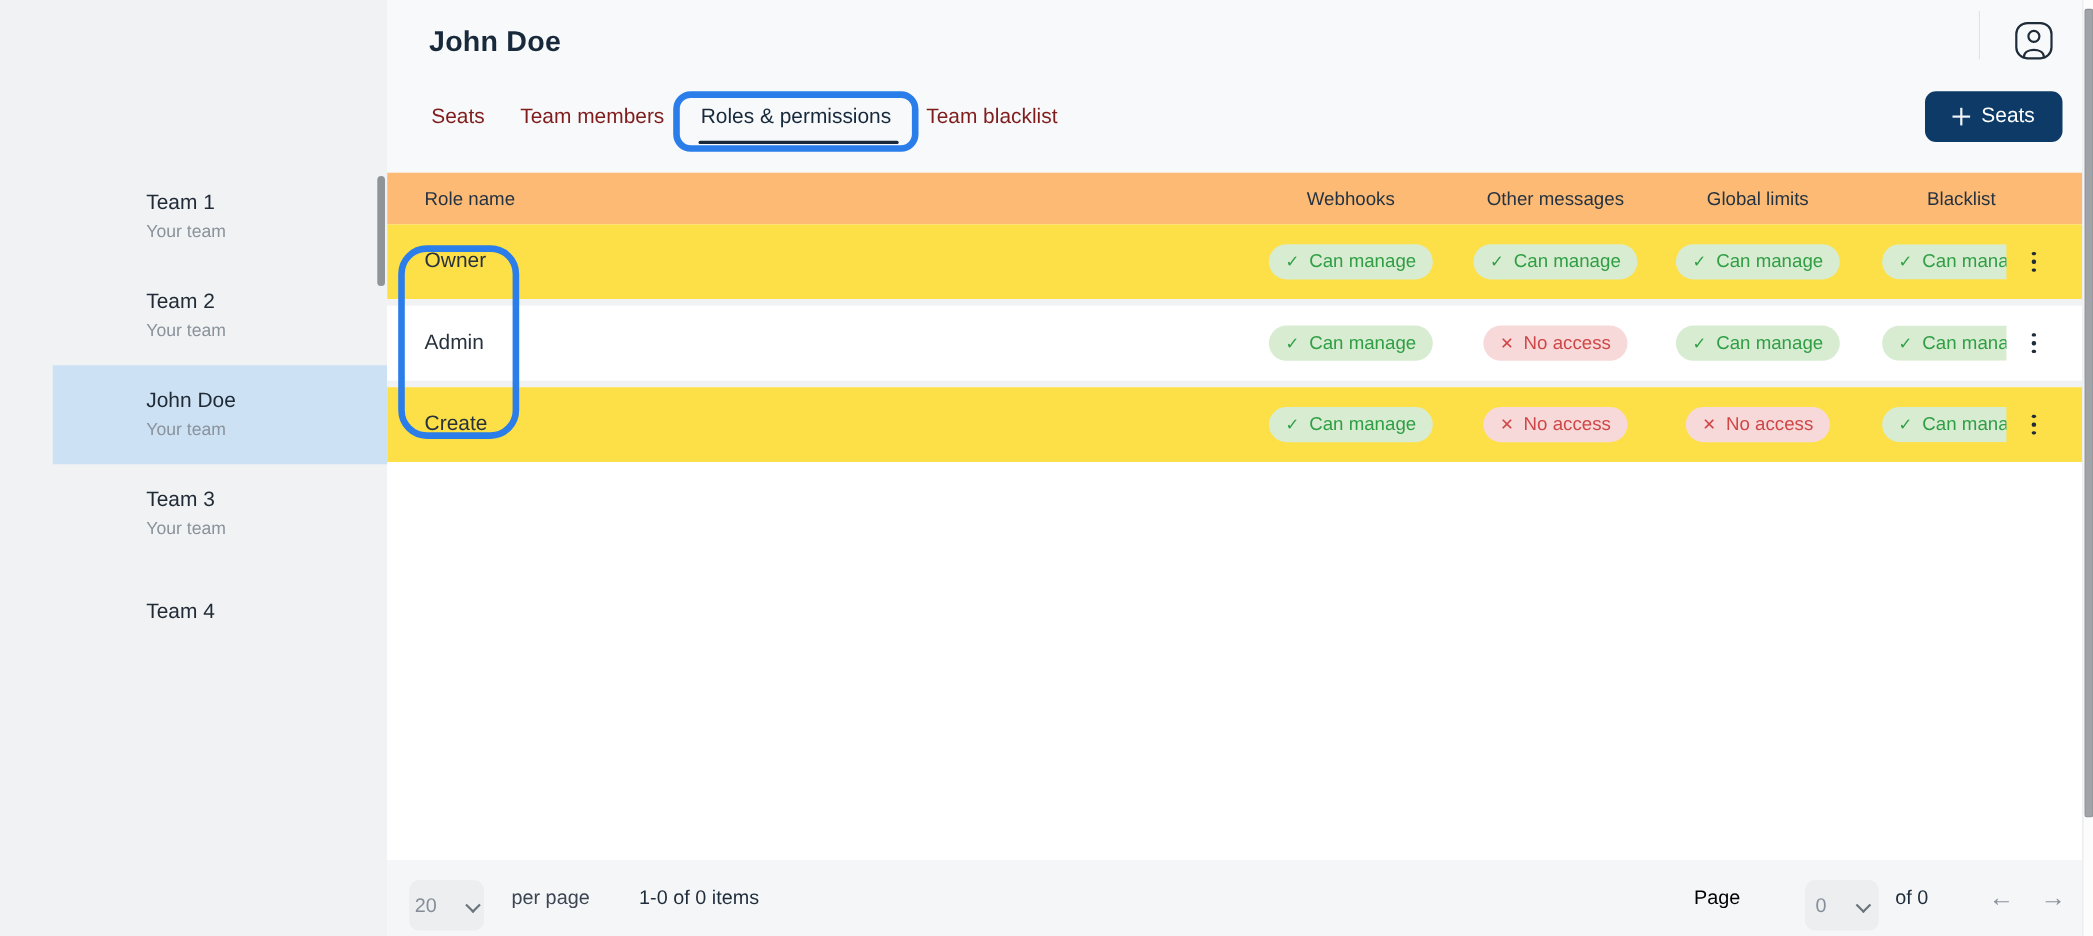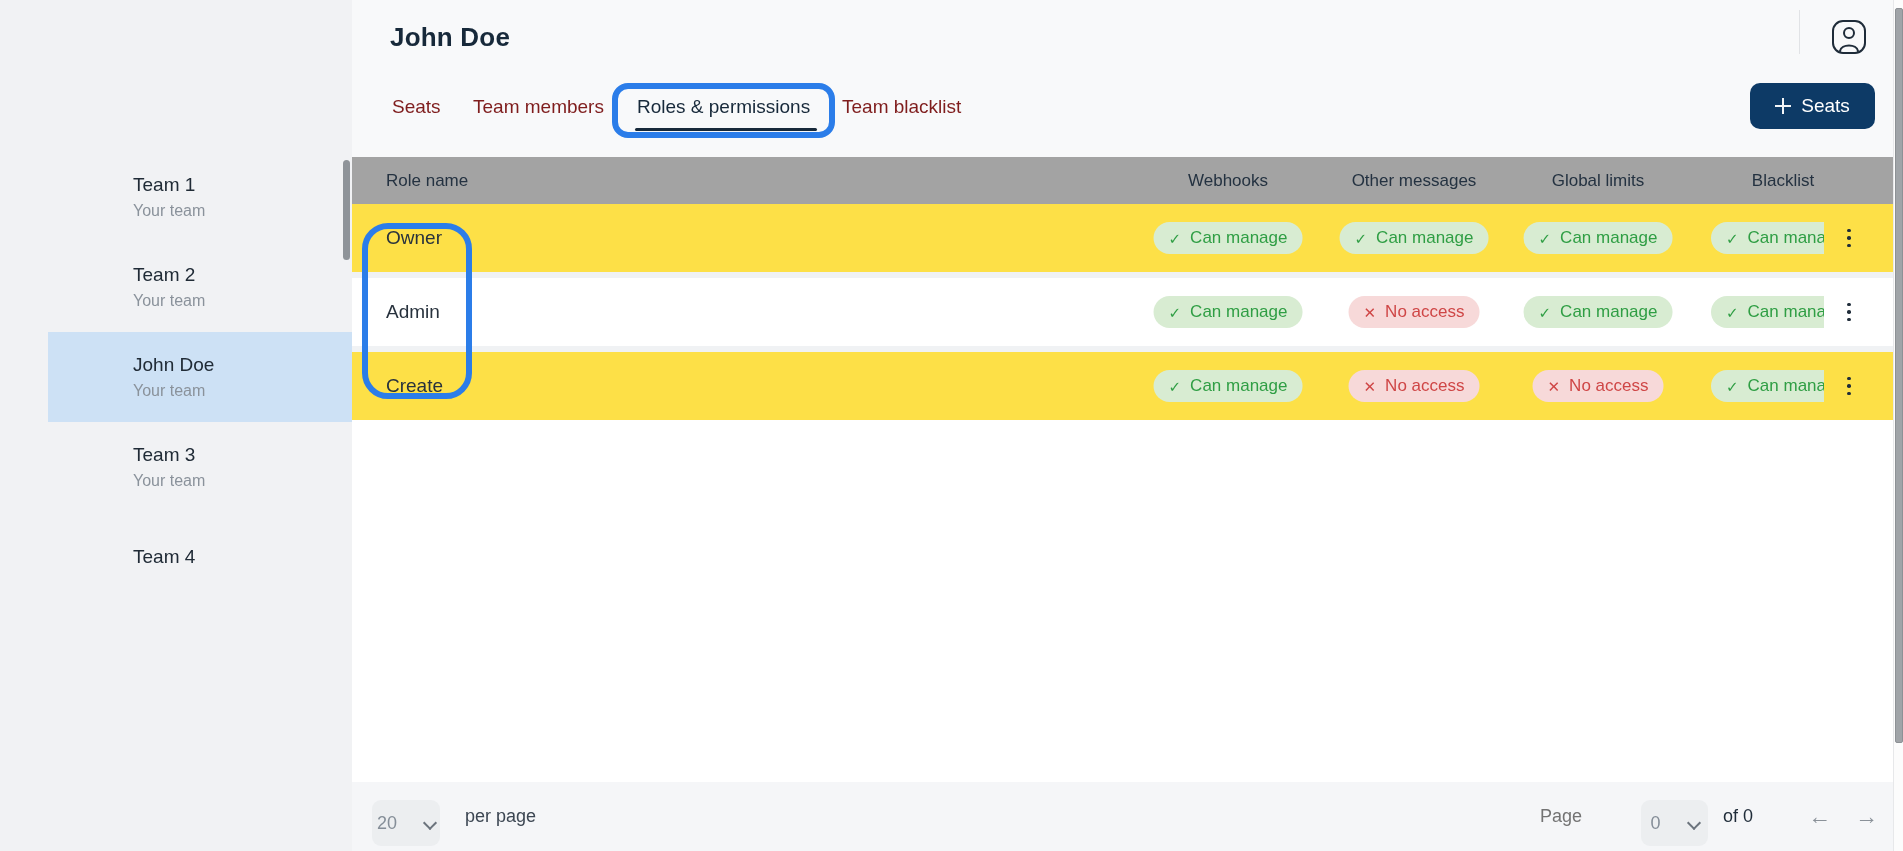--- a/index.html
+++ b/index.html
@@ -44,21 +44,21 @@
   .tab-underline { position:absolute; left:283px; top:128px; width:182px; height:3px; background:#17293a; border-radius:2px; }
 
   .create-btn { position:absolute; left:1398px; top:83px; width:125px; height:46px; background:#0d3a66; border:none; border-radius:10px; color:#ffffff; font-size:19px; display:flex; align-items:center; justify-content:center; gap:10px; cursor:pointer; font-family:inherit; }
   .create-plus { position:relative; width:16px; height:16px; }
   .create-plus::before, .create-plus::after { content:""; position:absolute; background:#f2f5f8; }
   .create-plus::before { left:0; top:7px; width:16px; height:2px; }
   .create-plus::after { left:7px; top:0; width:2px; height:16px; }
 
   
   .table-area { position:absolute; left:0; top:157px; width:1541px; height:625px; background:#ffffff; }
-  .thead { position:absolute; left:0; top:0; width:1541px; height:47px; background:#a3a3a3; }
+  .thead { position:absolute; left:0; top:0; width:1541px; height:47px; background:#fdba74; }
   .th { position:absolute; top:50%; transform:translateY(-50%); font-size:17px; color:#243241; white-space:nowrap; }
   .th.center { transform:translate(-50%,-50%); }
   .trow { position:absolute; left:0; width:1541px; height:68px; }
   .trow.odd { background:#fde047; }
   .trow.even { background:#ffffff; }
   .row-gap { position:absolute; left:0; width:1541px; height:6px; background:#f0f2f4; }
   .role-cell { position:absolute; left:34px; top:50%; transform:translateY(-50%); font-size:19px; color:#28323d; }
   .cellpos { position:absolute; top:50%; transform:translate(-50%,-50%); }
   .badge { display:inline-flex; align-items:center; gap:9px; height:32px; padding:0 15px; border-radius:16px; font-size:17px; white-space:nowrap; }
   .badge .bicon { font-size:15px; line-height:1; }
@@ -77,21 +77,21 @@
   .pagebar { position:absolute; left:0; top:782px; width:1541px; height:69px; background:#f5f6f8; }
   .pgselect { position:absolute; top:18px; height:46px; background:#eceef0; border-radius:9px; display:flex; align-items:center; justify-content:center; gap:28px; cursor:pointer; }
   .pgselect.left { left:20px; width:68px; }
   .pgselect.right { left:1289px; width:67px; }
   .pgselect .val { font-size:18px; color:#858e98; }
   .chev { width:10px; height:10px; position:relative; }
   .chev::before { content:""; position:absolute; left:0; top:0; width:8px; height:8px; border-right:2px solid #6b737c; border-bottom:2px solid #6b737c; transform:rotate(45deg); }
   .pgtext { position:absolute; top:0; height:69px; display:flex; align-items:center; font-size:18px; }
   .t-perpage { left:113px; color:#3c4652; }
   .t-items { left:229px; color:#1f2c39; }
-  .t-page { left:1188px; color:#737373; }
+  .t-page { left:1188px; color:#000000; }
   .t-of { left:1371px; color:#1f2c39; }
   .pg-arrow { position:absolute; top:0; height:69px; display:flex; align-items:center; font-size:23px; color:#8a9199; cursor:pointer; }
   .pg-prev { left:1456px; }
   .pg-next { left:1503px; }
 
   .float-widget { position:absolute; left:1420px; top:700px; width:121px; height:112px; background:#ffffff; border-bottom-left-radius:30px; }
 
   
   .vscroll { position:absolute; left:1893px; top:0; width:10px; height:851px; background:#fcfcfc; border-left:1px solid #e7e8ea; }
   .vscroll .thumb { position:absolute; left:1px; top:8px; width:8px; height:735px; background:#a0a4a8; border:1px solid #8d9195; border-radius:2px; cursor:pointer; }
@@ -266,20 +266,21 @@
   </div>
 
   <div class="float-widget"></div>
 
   <div class="pagebar">
     <div class="pgselect left">
       <span class="val">20</span>
       <span class="chev"></span>
     </div>
     <span class="pgtext t-perpage">per page</span>
+    <span class="pgtext t-items">1-0 of 0 items</span>
 
     <span class="pgtext t-page">Page</span>
     <div class="pgselect right">
       <span class="val">0</span>
       <span class="chev"></span>
     </div>
     <span class="pgtext t-of">of 0</span>
 
     <span class="pg-arrow pg-prev">←</span>
     <span class="pg-arrow pg-next">→</span>

